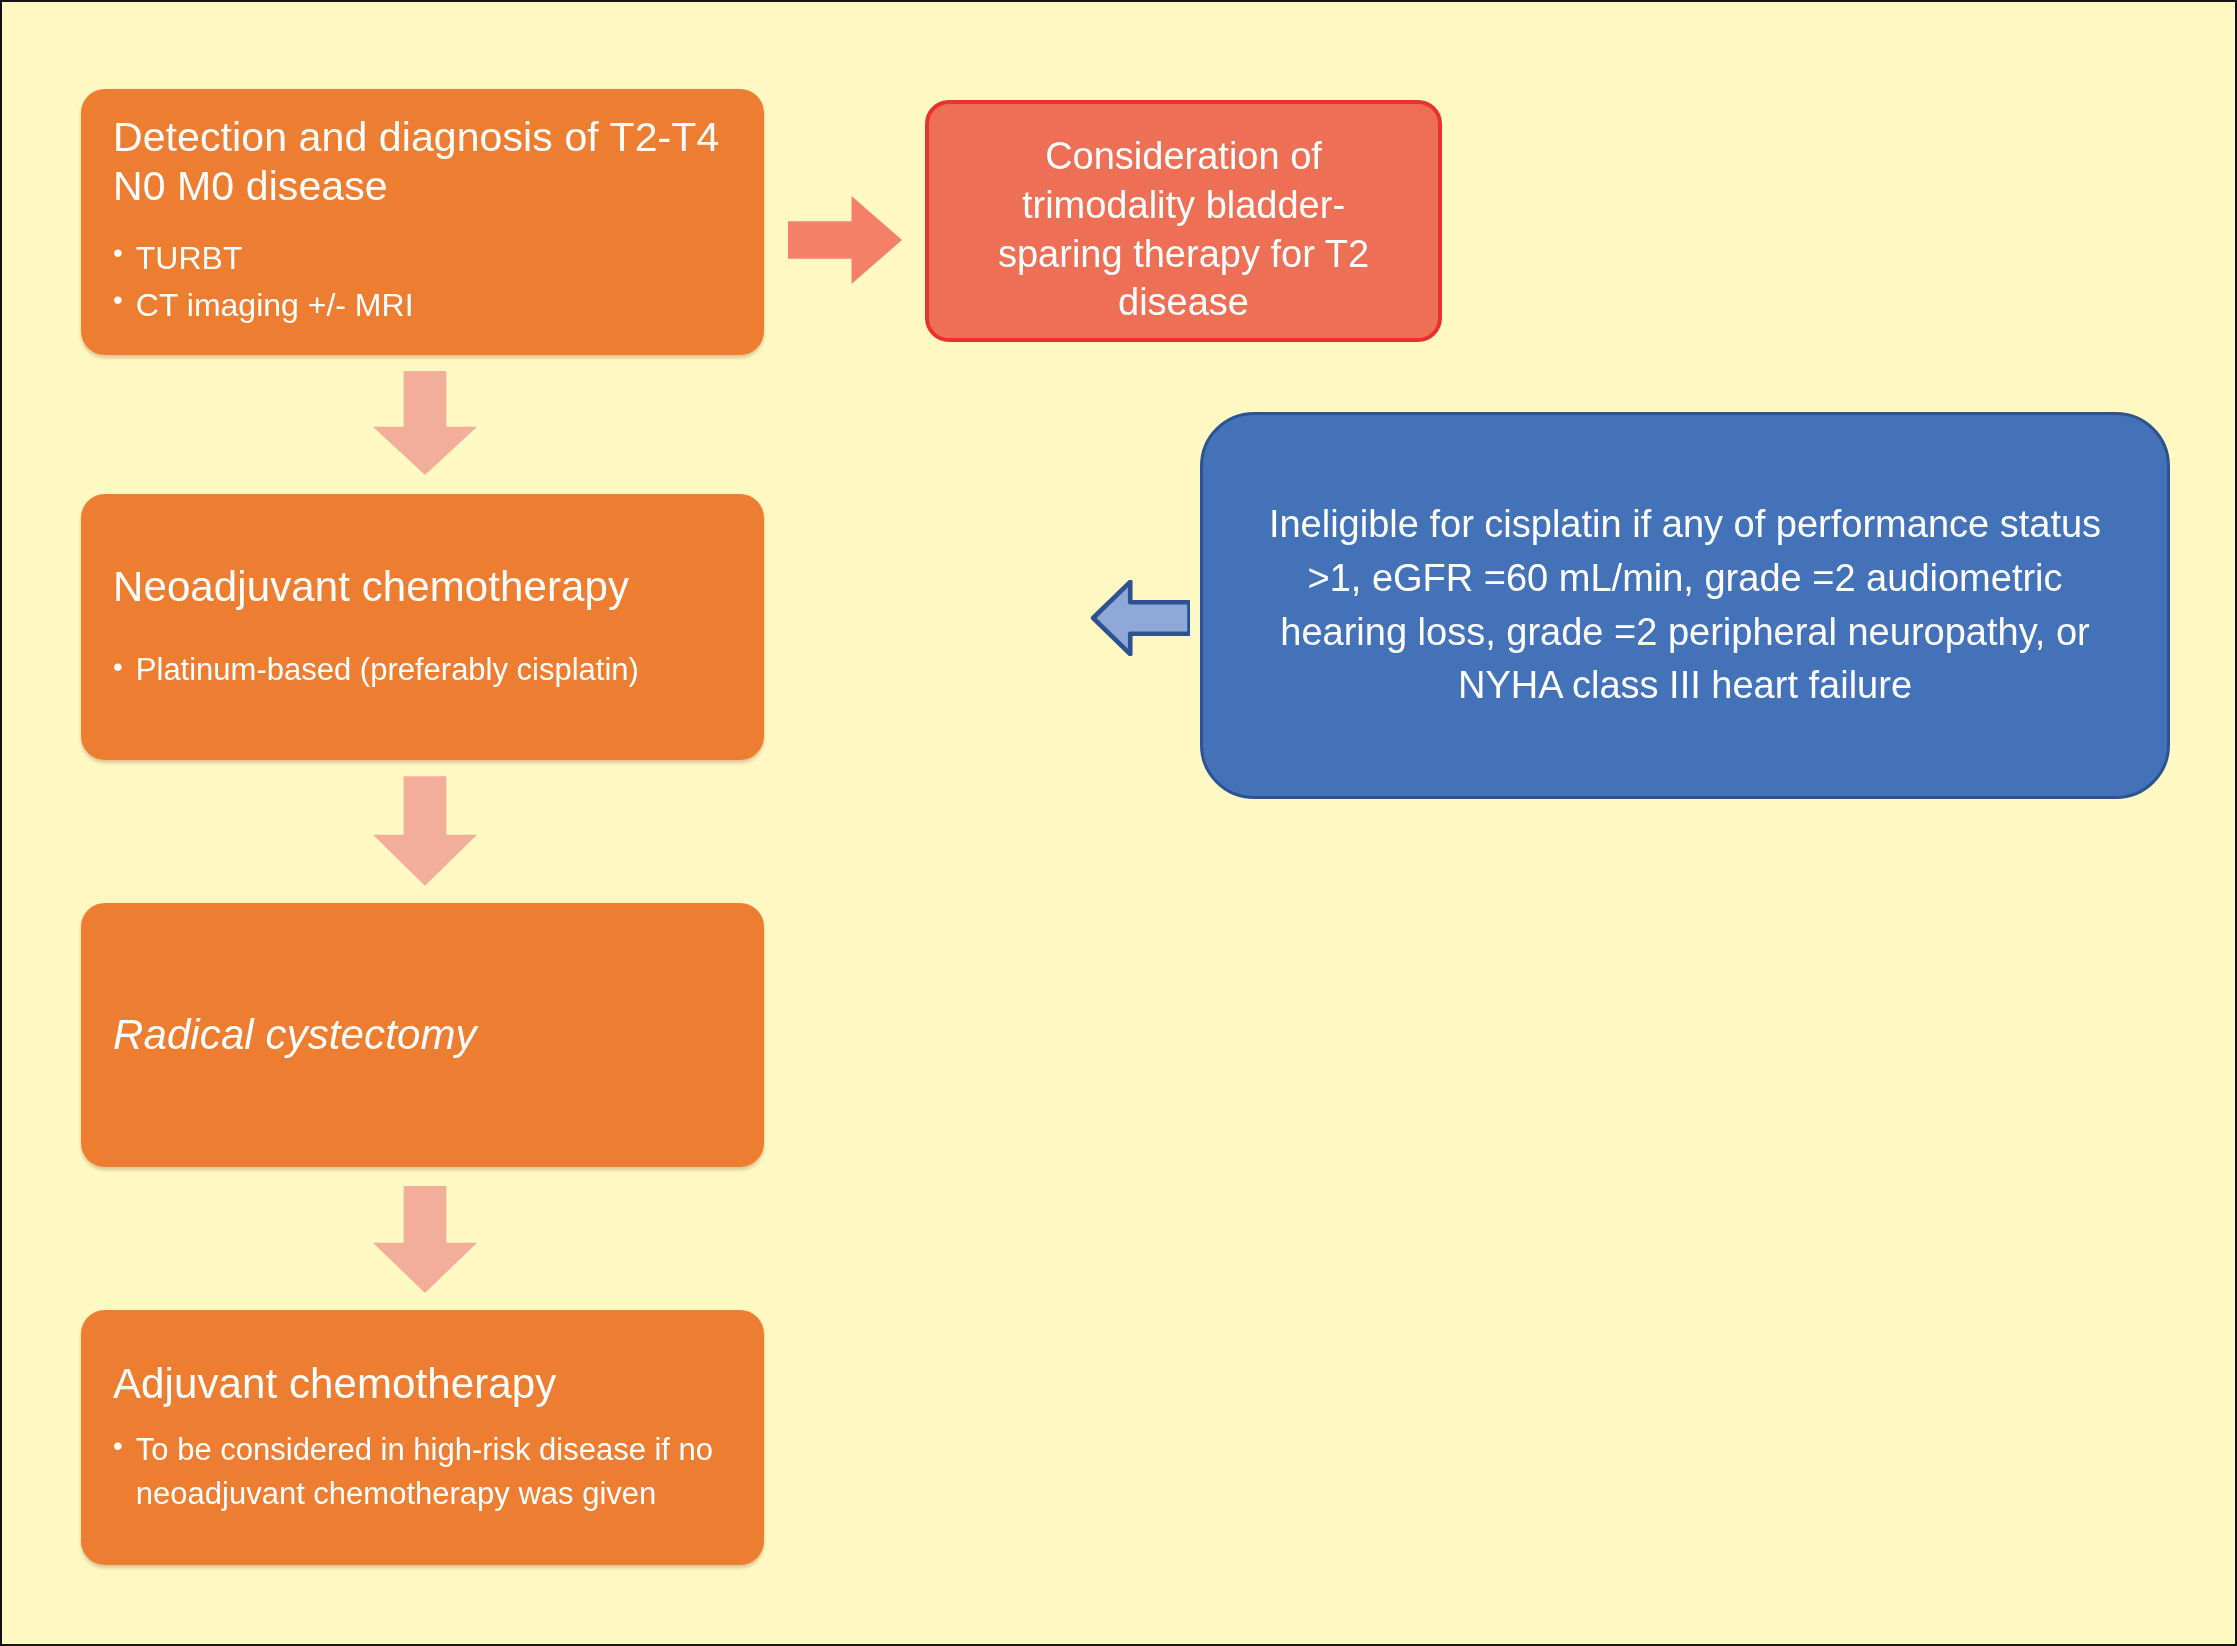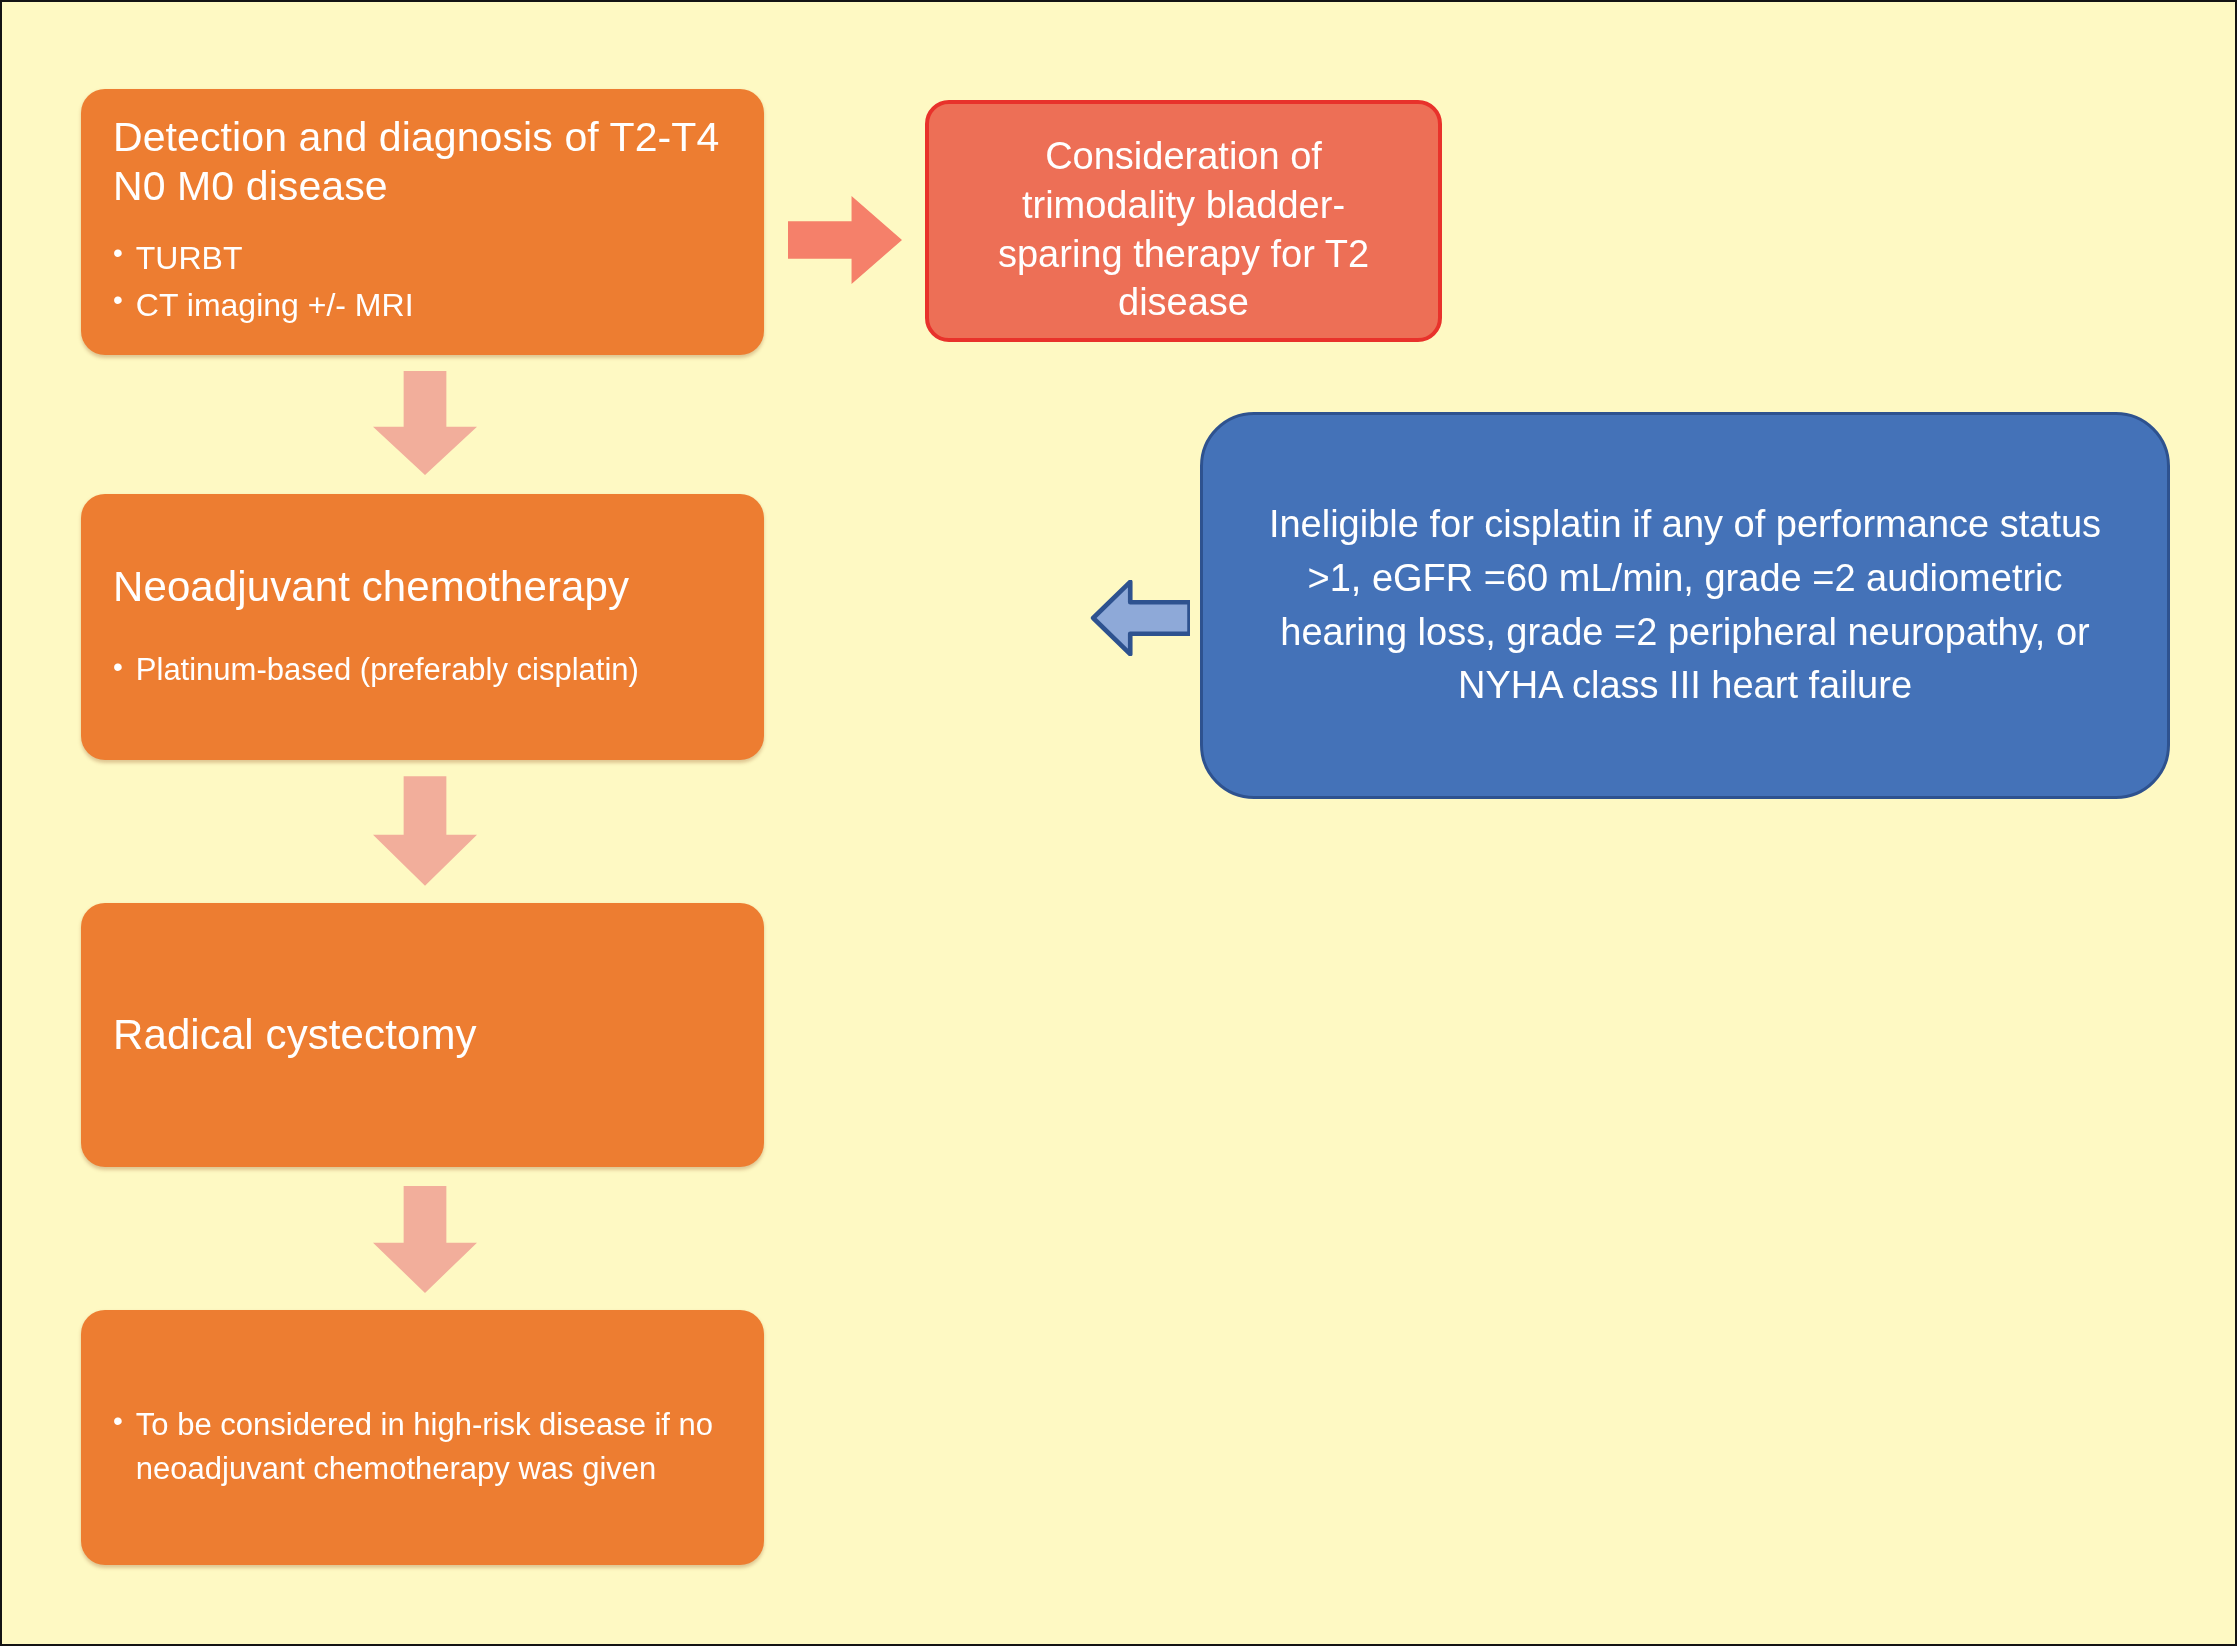--- a/index.html
+++ b/index.html
@@ -64,21 +64,21 @@
   
   #box-detection { left: 79px;  top: 87px;   width: 683px; height: 266px; justify-content: flex-start; padding-top: 24px; }
   #box-detection .heading { font-size: 41px; }
   #box-detection .bullets { margin-top: 24px; font-size: 32px; line-height: 1.45; }
 
   #box-neoadjuvant { left: 79px; top: 492px;  width: 683px; height: 266px; gap: 18px; }
   #box-neoadjuvant .heading { font-size: 42px; }
   #box-neoadjuvant .bullets { margin-top: 18.6px; font-size: 31px; }
 
   #box-cystectomy { left: 79px;  top: 901px;  width: 683px; height: 264px; }
-  #box-cystectomy .heading { font-size: 42px; }
+  #box-cystectomy .heading { font-size: 42px; font-style: italic; }
 
   #box-adjuvant  { left: 79px;  top: 1308px; width: 683px; height: 255px; }
   #box-adjuvant .heading { font-size: 42px; }
   #box-adjuvant .bullets { margin-top: 18.6px; font-size: 31px; line-height: 1.42; }
 
   
   #box-trimodality {
     left: 923px;
     top: 98px;
     width: 517px;
@@ -164,20 +164,21 @@
 
   <div class="node" id="box-cisplatin">
     <div class="heading">Ineligible for cisplatin if any of performance status &gt;1, eGFR =60 mL/min, grade =2 audiometric hearing loss, grade =2 peripheral neuropathy, or NYHA class III heart failure</div>
   </div>
 
   <div class="node box-orange" id="box-cystectomy">
     <div class="heading">Radical cystectomy</div>
   </div>
 
   <div class="node box-orange" id="box-adjuvant">
+    <div class="heading">Adjuvant chemotherapy</div>
     <div class="bullets">
       <div class="bullet">
         <span class="dot">•</span>
         <span class="txt">To be considered in high-risk disease if no neoadjuvant chemotherapy was given</span>
       </div>
     </div>
   </div>
 
   <div class="arrow" id="arrow-right-1">
     <svg viewBox="0 0 122 94" xmlns="http://www.w3.org/2000/svg" aria-hidden="true">

